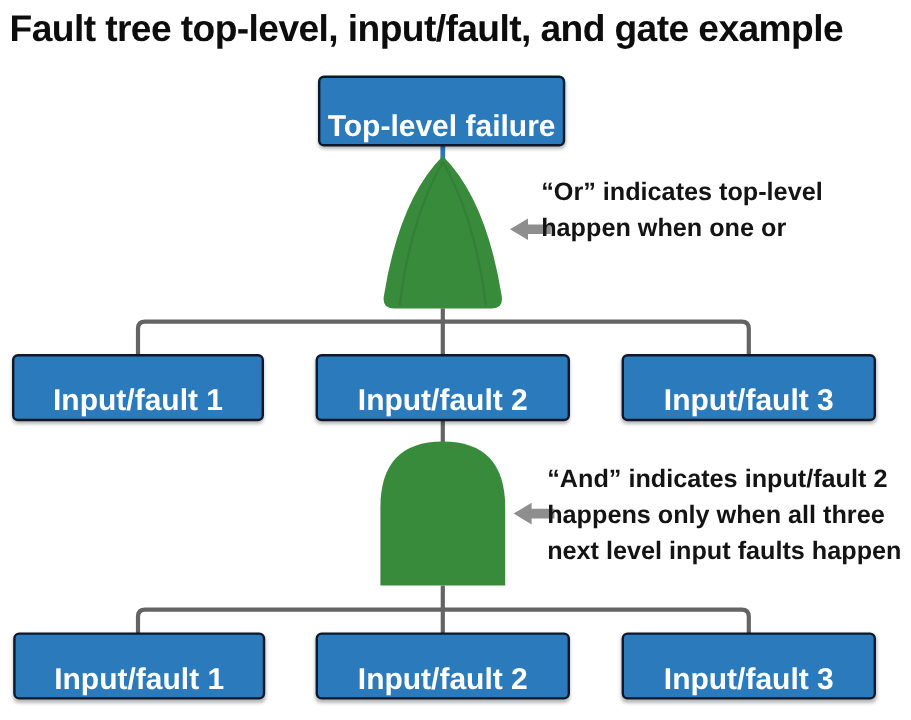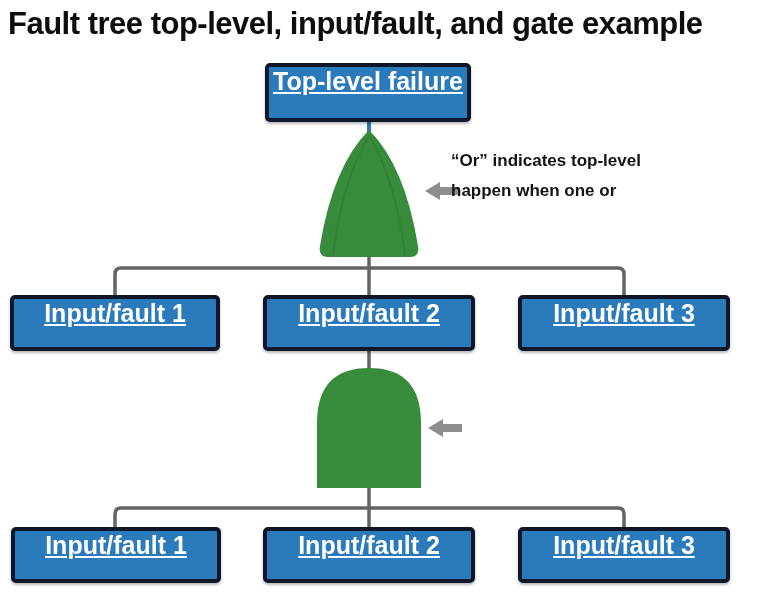--- a/index.html
+++ b/index.html
@@ -12,38 +12,37 @@
   }
   #diagram-svg{position:absolute;left:0;top:0;width:759px;height:600px;}
   .title{
     position:absolute;left:8px;top:6px;width:750px;
     font-size:31px;font-weight:bold;color:#0d0d0d;
     letter-spacing:-0.5px;white-space:nowrap;
   }
   .node{
     position:absolute;
     background:var(--blue,#2b7abc);
-    border:4px solid #0f172a;
+    border:2px solid #0f172a;
     border-radius:5px;
     box-shadow:0 2px 3px rgba(0,0,0,0.28);
-    display:flex;align-items:flex-start;justify-content:center;
+    display:flex;align-items:flex-end;justify-content:center;
     color:#ffffff;font-weight:bold;font-size:25px;
     box-sizing:border-box;
-    text-decoration:underline;
   }
   .node-top{left:265px;top:63px;width:206px;height:59px;}
   .row-mid .b1{left:10px;top:295px;width:210px;height:56px;}
   .row-mid .b2{left:263px;top:295px;width:212px;height:56px;}
   .row-mid .b3{left:518px;top:295px;width:212px;height:56px;}
   .row-bot .b1{left:11px;top:527px;width:210px;height:56px;}
   .row-bot .b2{left:263px;top:527px;width:212px;height:56px;}
   .row-bot .b3{left:518px;top:527px;width:212px;height:56px;}
   .annotation{
     position:absolute;
-    font-size:17px;font-weight:bold;color:#141414;
+    font-size:21px;font-weight:bold;color:#141414;
     line-height:30px;white-space:nowrap;
   }
   .annotation-or{left:451px;top:146px;}
   .annotation-and{left:456px;top:385px;}
 </style>
 </head>
 <body>
 
 <div id="stage" style="--blue: #2b7abc;">
 
@@ -85,20 +84,25 @@
       <span>Input/fault 1</span>
     </div>
     <div class="node b2">
       <span>Input/fault 2</span>
     </div>
     <div class="node b3">
       <span>Input/fault 3</span>
     </div>
   </div>
 
+  <div class="annotation annotation-and">
+    <div>“And” indicates input/fault 2</div>
+    <div>happens only when all three</div>
+    <div>next level input faults happen</div>
+  </div>
 
   <div class="row-bot">
     <div class="node b1">
       <span>Input/fault 1</span>
     </div>
     <div class="node b2">
       <span>Input/fault 2</span>
     </div>
     <div class="node b3">
       <span>Input/fault 3</span>

